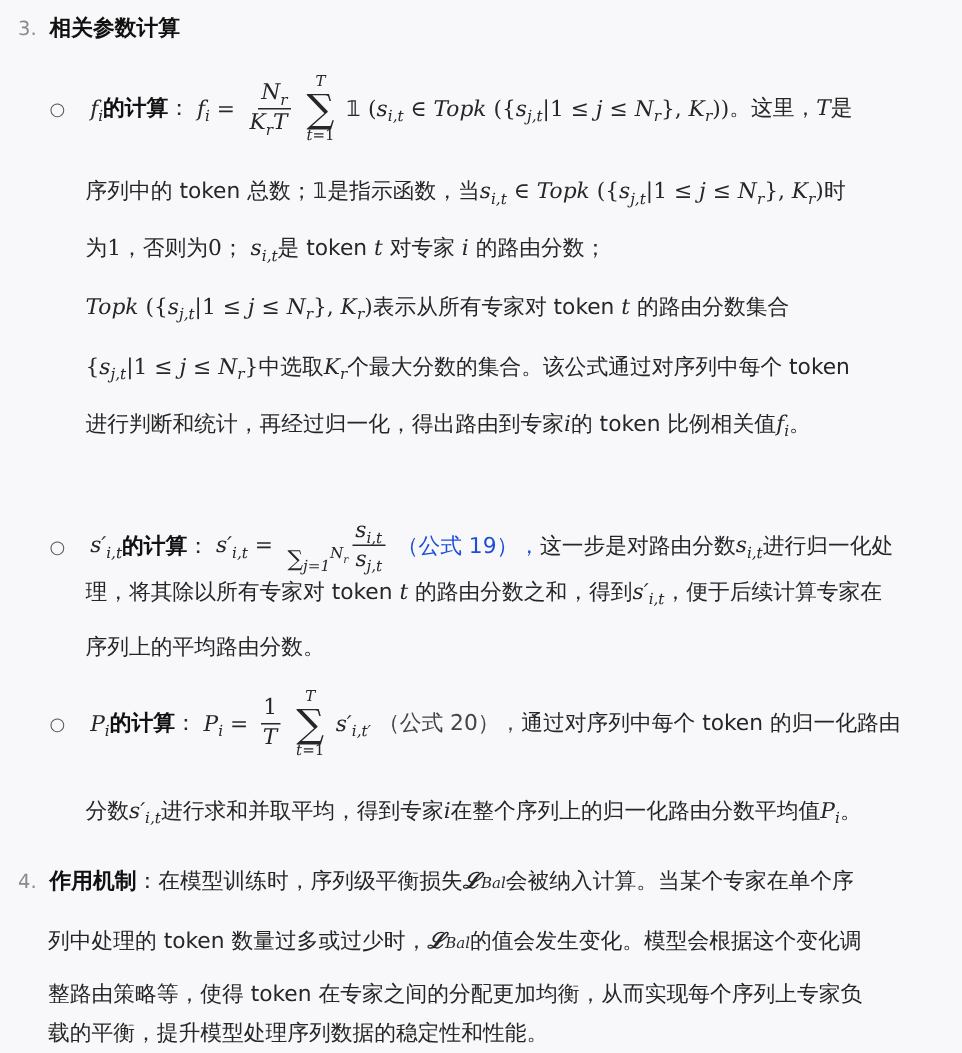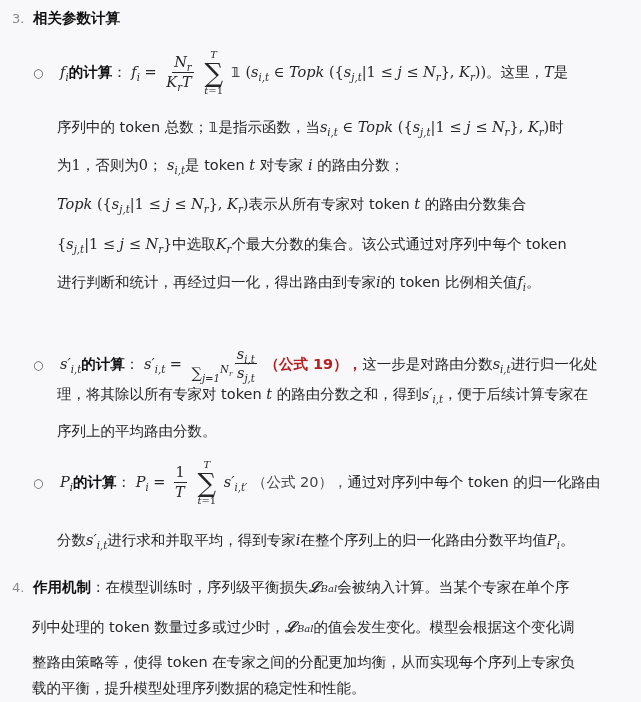--- a/index.html
+++ b/index.html
@@ -73,21 +73,21 @@
 </div>
 
 <div class="line" style="left:33px;top:318px;margin-top:28px;">
   <span class="bullet">○</span>
   <span style="margin-left:12px;" class="math">s′<sub>i,t</sub></span><span class="h">的计算</span><span>：</span>
   <span class="math">s′<sub>i,t</sub> <span class="rm">=</span>
     <span class="frac">
         <span class="n">s<sub>i,t</sub></span>
         <span class="d"><span class="rm">∑</span><sub>j=1</sub><sup>N<sub>r</sub></sup> s<sub>j,t</sub></span>
       </span></span>
-  <span style="color:#b91c1c;font-weight:bold;">（公式 19），</span><span>这一步是对路由分数</span><span class="math">s<sub>i,t</sub></span><span>进行归一化处</span>
+  <span style="color:#1d4ed8;">（公式 19），</span><span>这一步是对路由分数</span><span class="math">s<sub>i,t</sub></span><span>进行归一化处</span>
 </div>
 
 <div class="line" style="left:57px;top:385px;">
   <span>理，将其除以所有专家对 token</span> <span class="math">t</span> <span>的路由分数之和，得到</span><span class="math">s′<sub>i,t</sub></span><span>，便于后续计算专家在</span>
 </div>
 
 <div class="line" style="left:57px;top:422px;">
   <span>序列上的平均路由分数。</span>
 </div>
 

